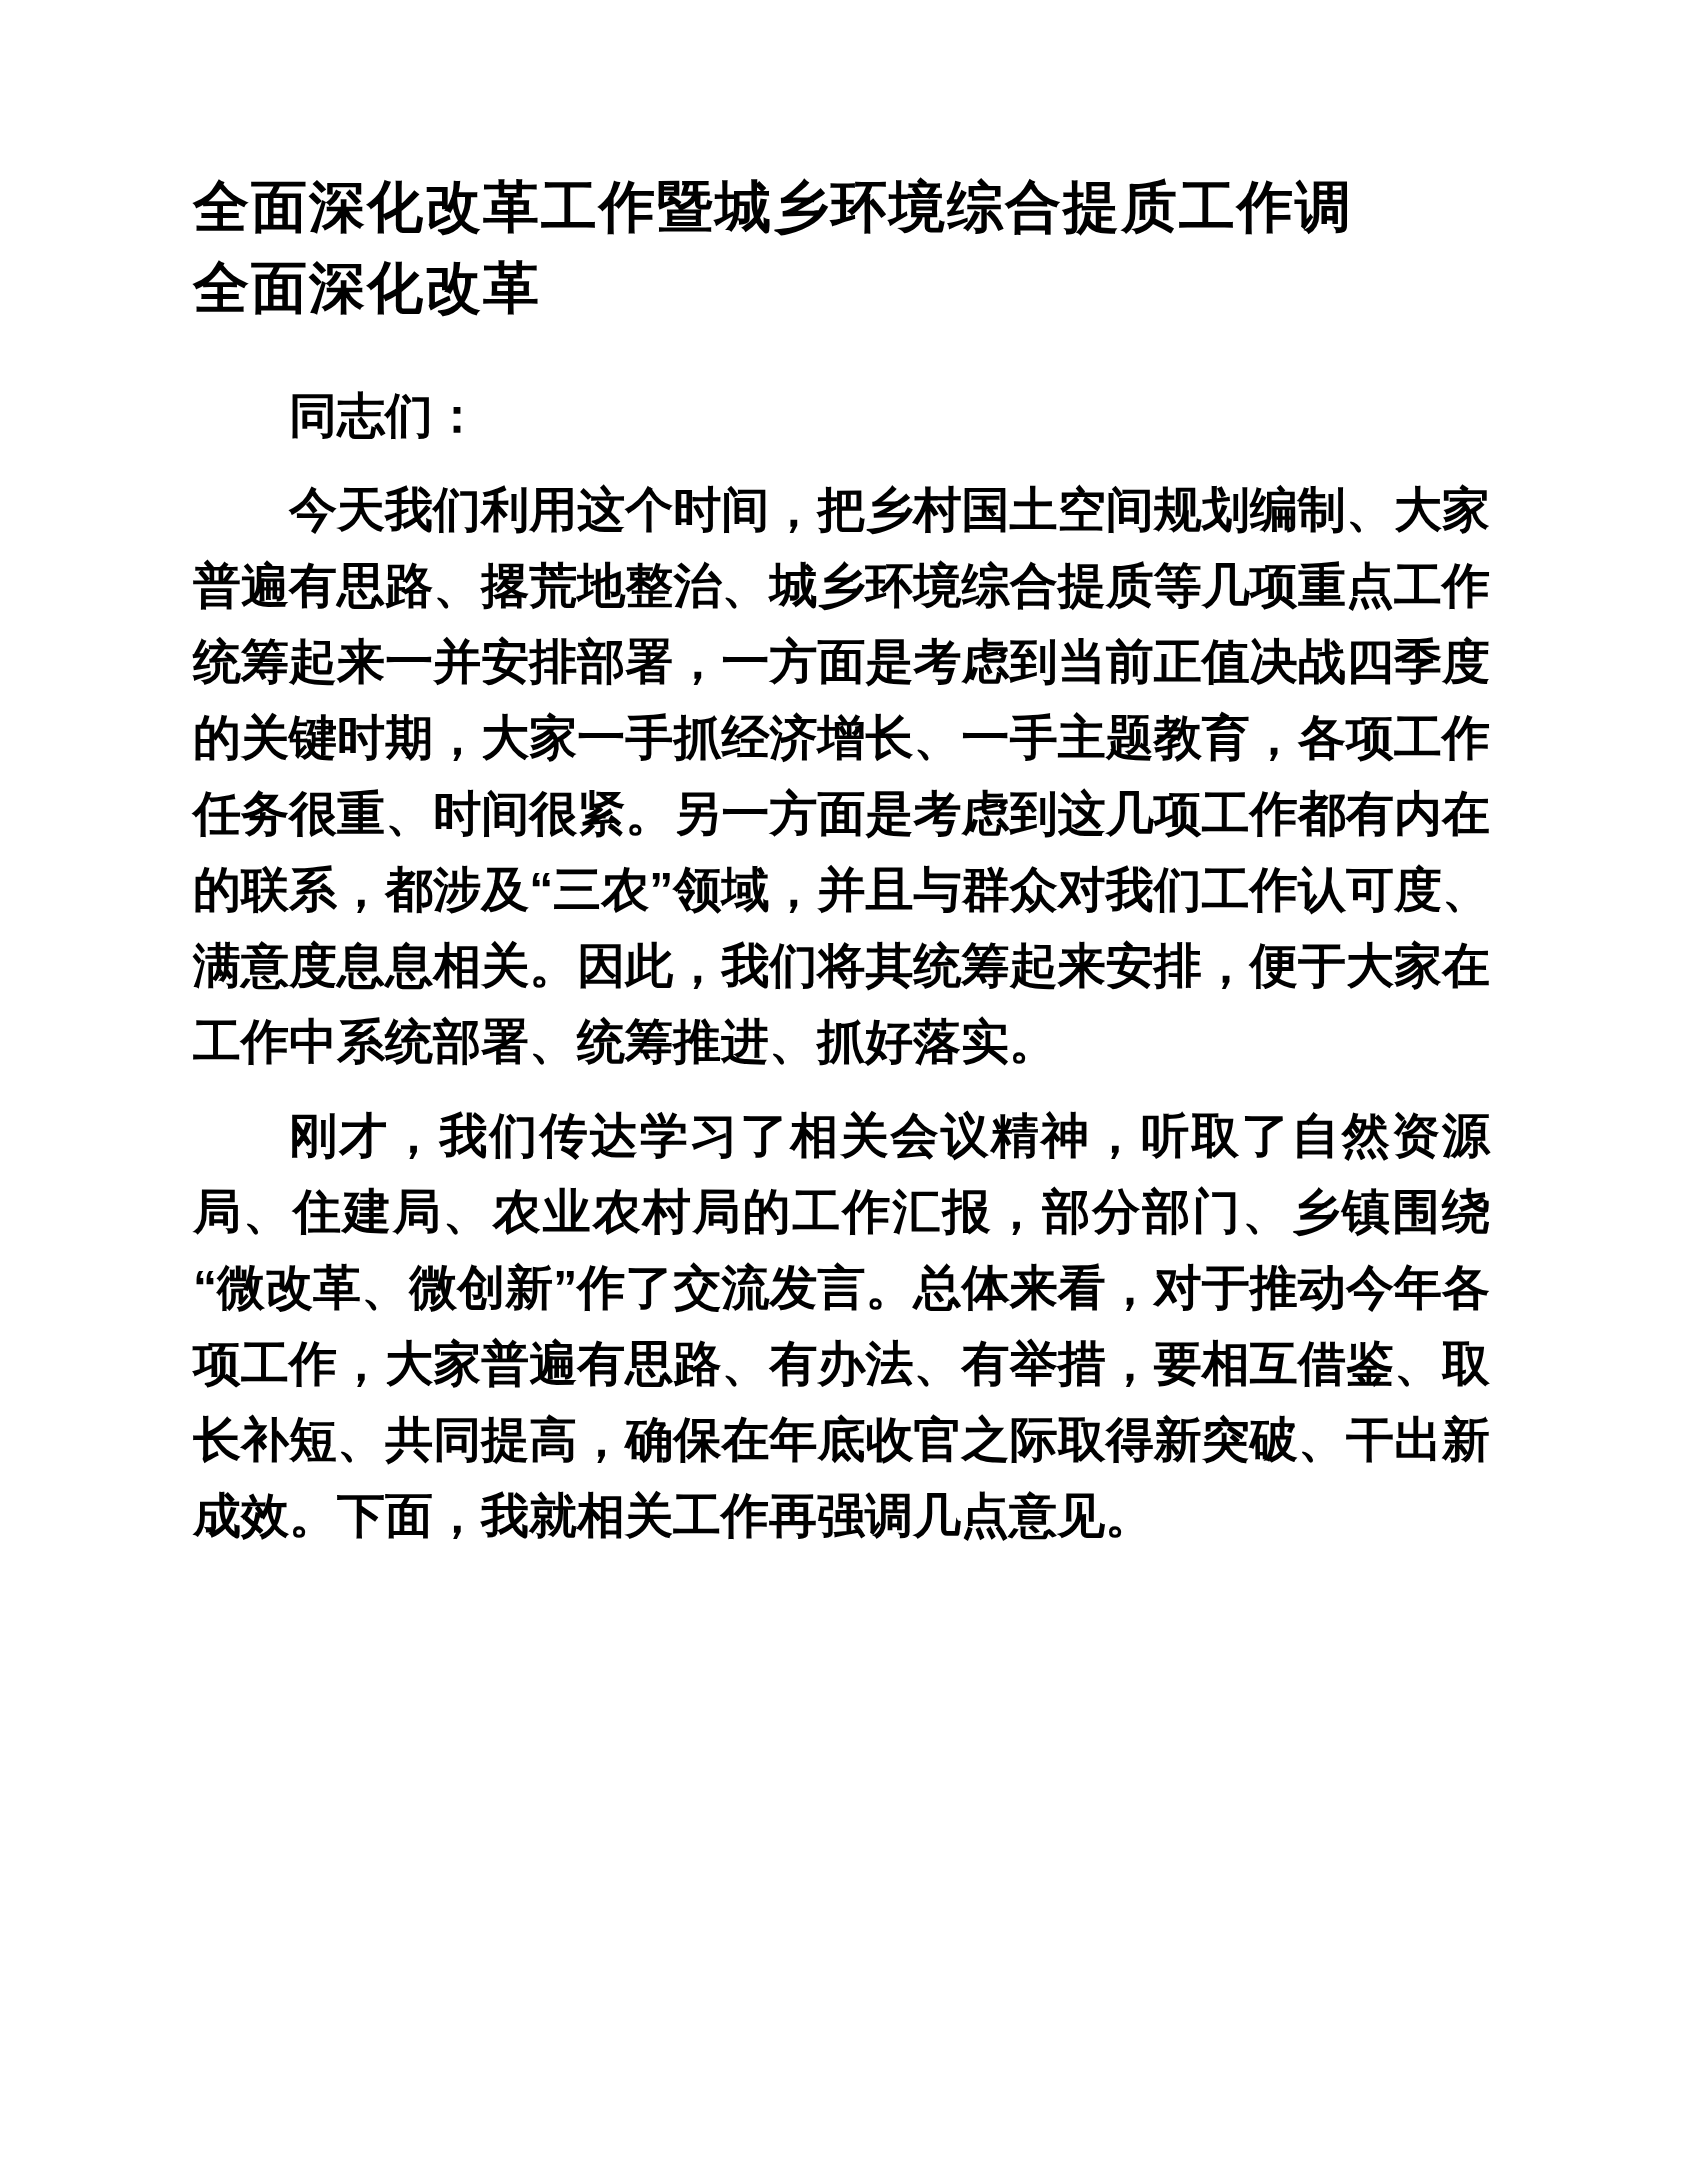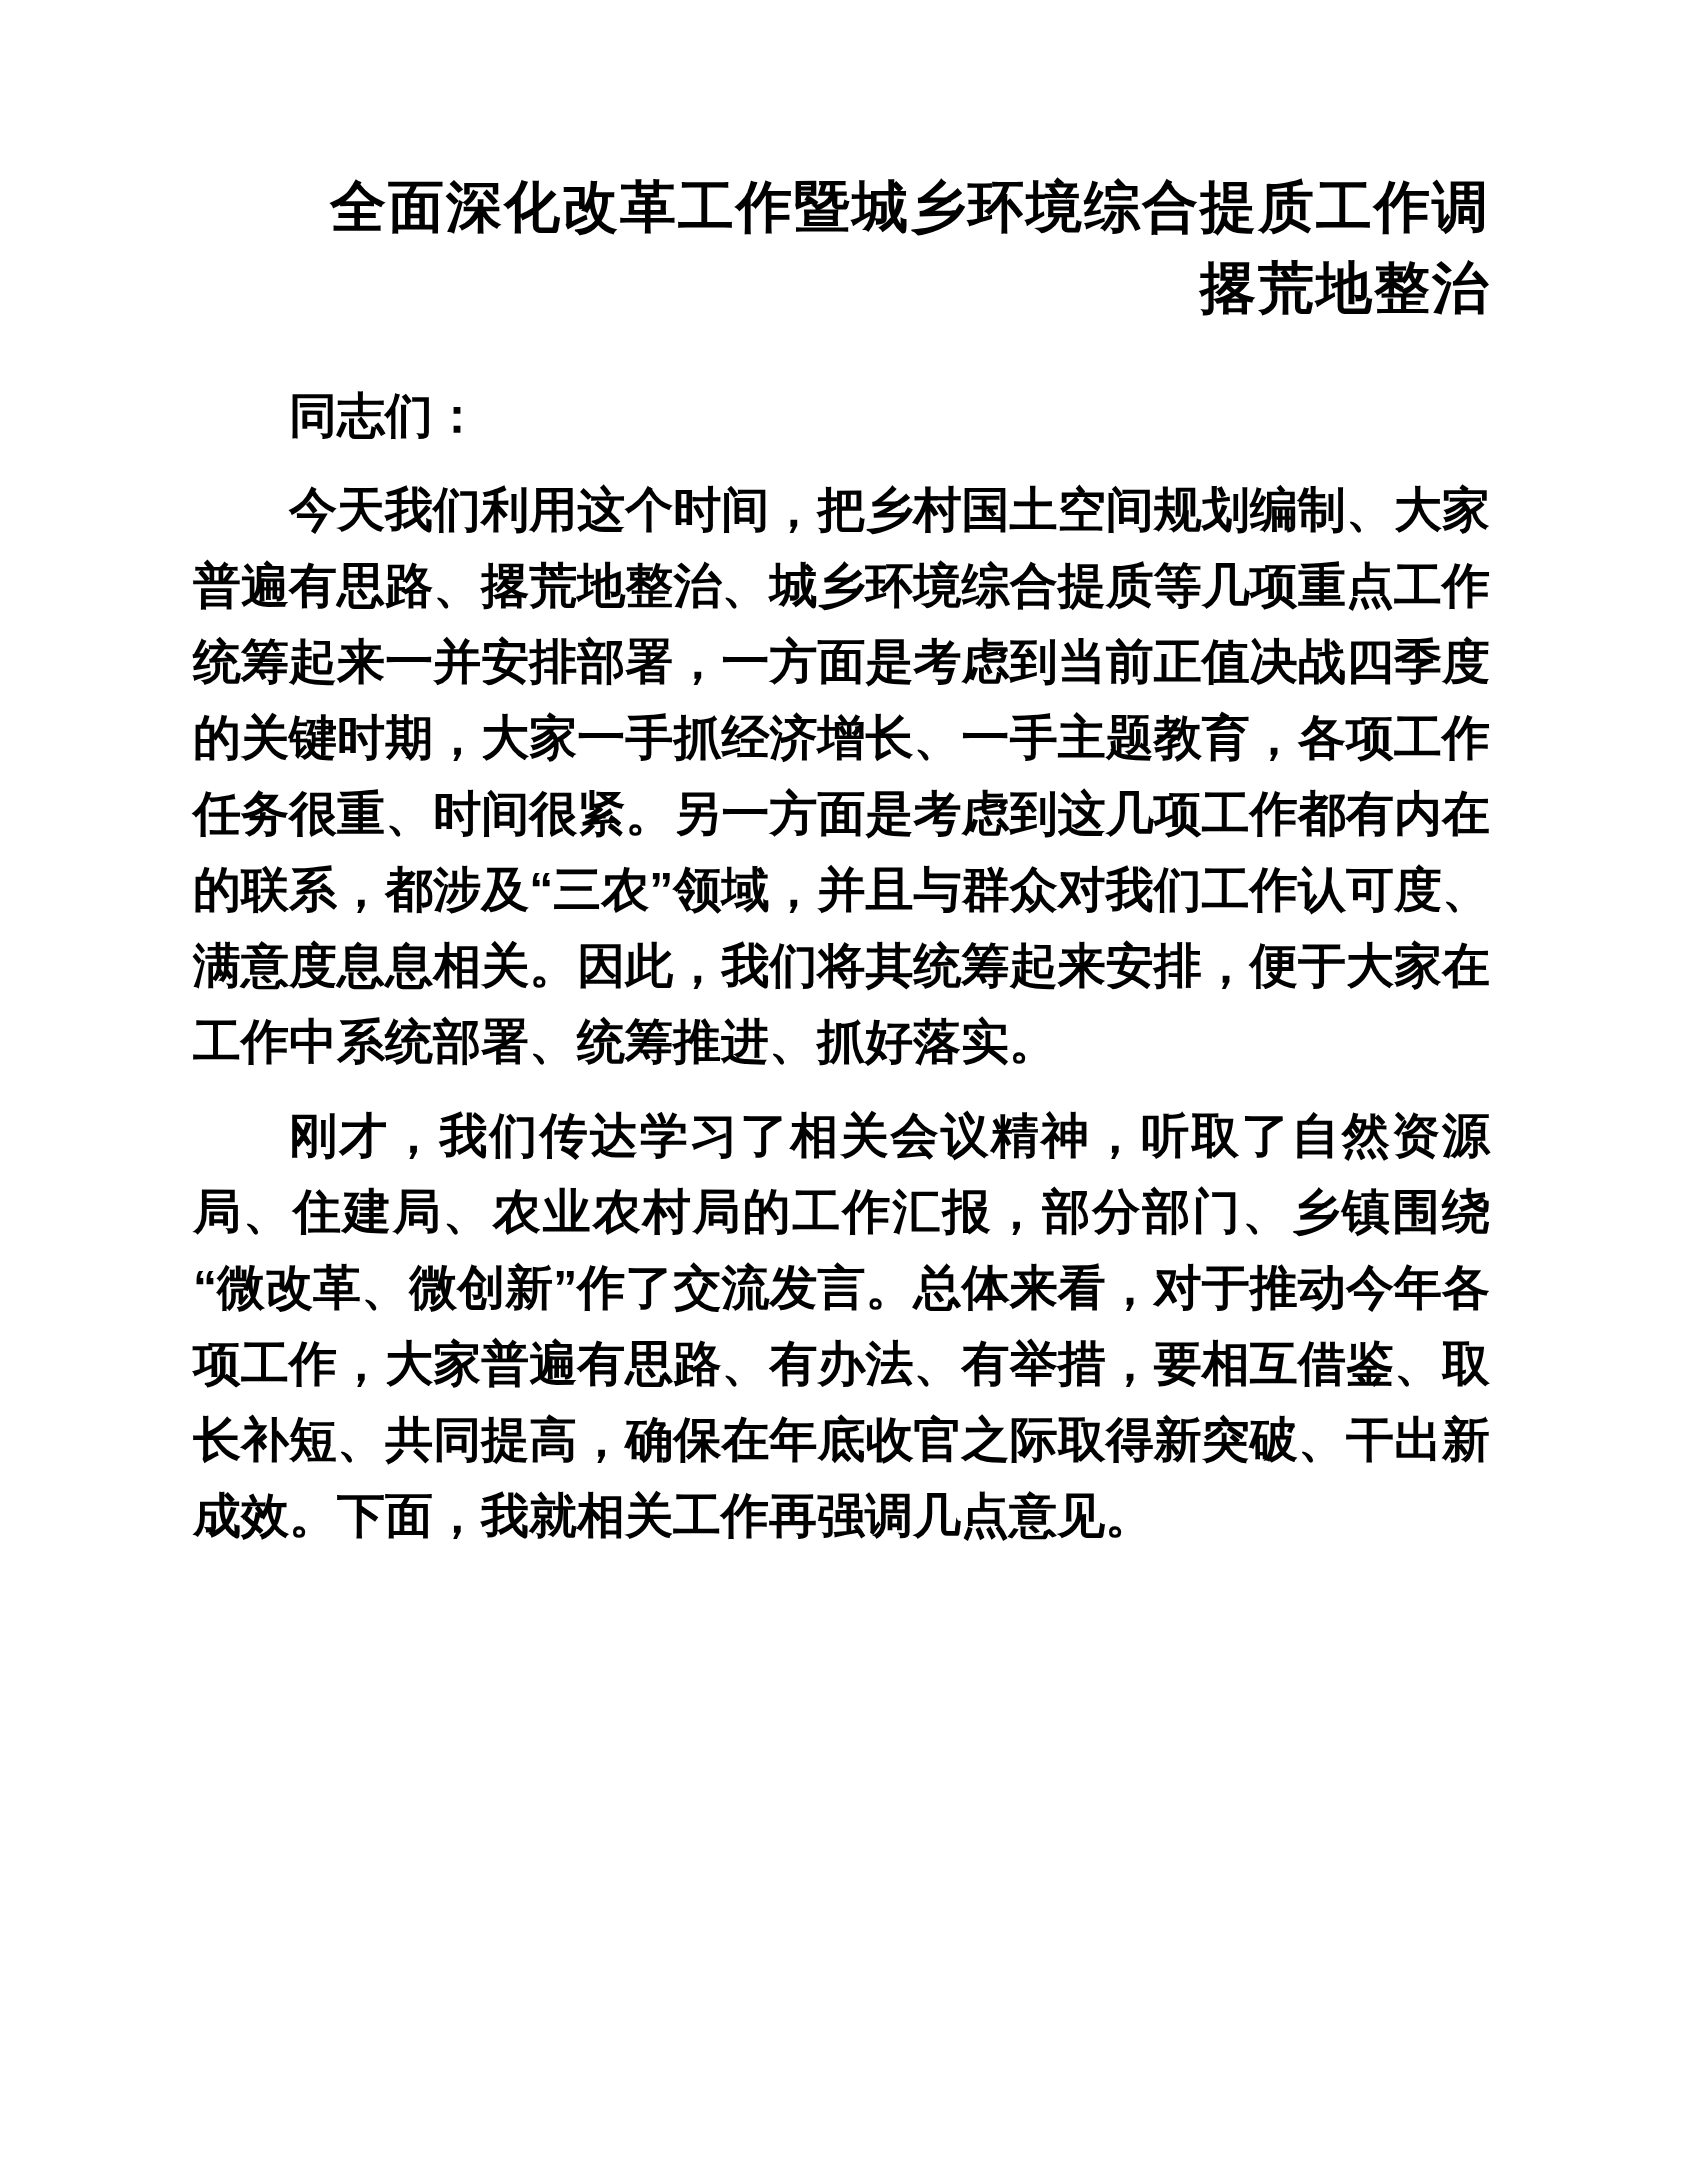--- a/index.html
+++ b/index.html
@@ -19,21 +19,21 @@
     width: 1683px;
     height: 2178px;
     background: #ffffff;
     padding: 166px 193px 0 193px;
   }
   .doc-title {
     margin: 0 0 50px 0;
     font-size: 56px;
     font-weight: 700;
     line-height: 81px;
-    text-align: right;
+    text-align: left;
     letter-spacing: 2px;
   }
   .doc-title .title-line {
     display: block;
   }
   .doc-body p {
     margin: 0 0 18px 0;
     font-size: 48px;
     line-height: 76px;
     text-align: justify;
@@ -42,21 +42,21 @@
     word-break: break-all;
     font-weight: bold;
   }
 </style>
 </head>
 <body>
 
 <div class="doc-page">
   <h1 class="doc-title">
     <span class="title-line">全面深化改革工作暨城乡环境综合提质工作调</span>
-    <span class="title-line">撂荒地整治</span>
+    <span class="title-line">全面深化改革</span>
   </h1>
 
   <div class="doc-body">
     <p>同志们：</p>
 
     <p>今天我们利用这个时间，把乡村国土空间规划编制、大家普遍有思路、撂荒地整治、城乡环境综合提质等几项重点工作统筹起来一并安排部署，一方面是考虑到当前正值决战四季度的关键时期，大家一手抓经济增长、一手主题教育，各项工作任务很重、时间很紧。另一方面是考虑到这几项工作都有内在的联系，都涉及“三农”领域，并且与群众对我们工作认可度、满意度息息相关。因此，我们将其统筹起来安排，便于大家在工作中系统部署、统筹推进、抓好落实。</p>
 
 
     <p>刚才，我们传达学习了相关会议精神，听取了自然资源局、住建局、农业农村局的工作汇报，部分部门、乡镇围绕“微改革、微创新”作了交流发言。总体来看，对于推动今年各项工作，大家普遍有思路、有办法、有举措，要相互借鉴、取长补短、共同提高，确保在年底收官之际取得新突破、干出新成效。下面，我就相关工作再强调几点意见。</p>
   </div>

